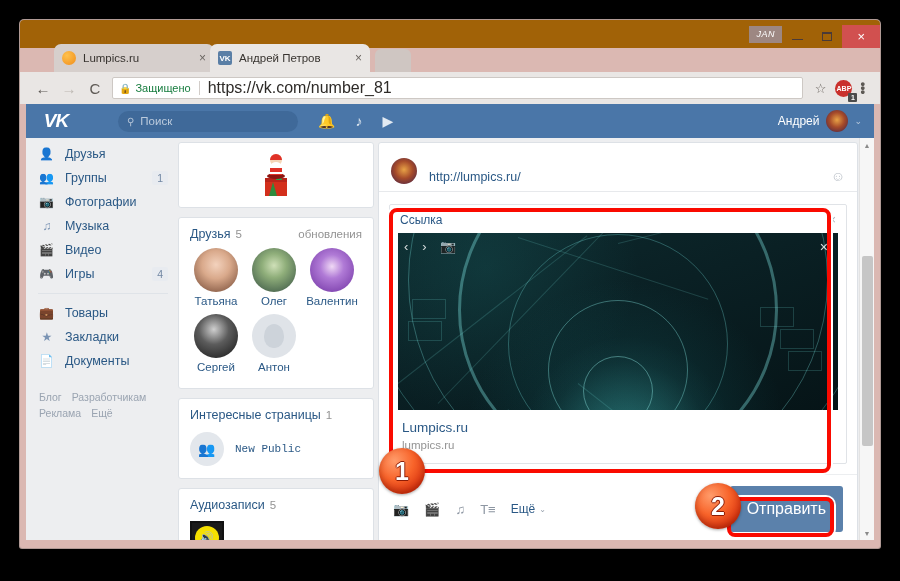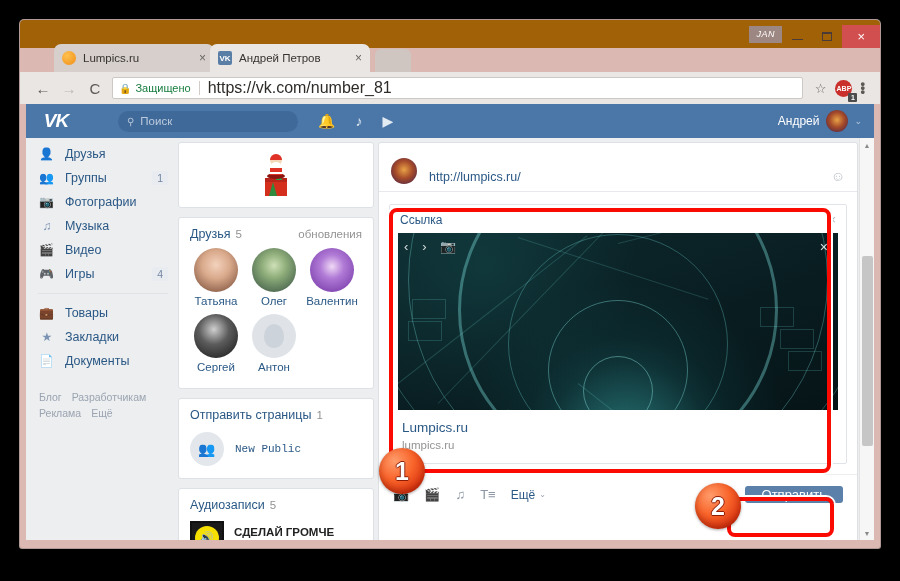--- a/index.html
+++ b/index.html
@@ -337,21 +337,21 @@
     display: flex; align-items: center;
     padding: 11px 14px;
     border-top: 1px solid #eceef0;
   }
   #postfoot .ficon { color: #8d96a2; font-size: 13px; margin-right: 15px; }
   #postfoot .fmore { color: #2a5885; font-size: 12px; }
   #postfoot .fchev { color: #99a2ae; font-size: 8px; margin-left: 4px; }
   #sendbtn {
     margin-left: auto;
     background: #5b81ab; color: #fff;
-    font-size: 13px; padding: 1px 17px;
+    font-size: 16px; padding: 14px 17px;
     border-radius: 3px;
   }
 
   
   #pagescroll {
     position: absolute; right: 0; top: 0;
     width: 15px; height: 100%;
     background: #f6f6f6; border-left: 1px solid #e3e3e3;
   }
   #pagescroll .arrow {
@@ -551,41 +551,37 @@
             </div>
             <div class="friend">
               <div class="fav f5"></div>
               <div class="fname">Антон</div>
             </div>
           </div>
         </div>
 
         <div class="card">
           <div class="cardhead">
-            <span class="chtitle">Отправить страницы</span>
+            <span class="chtitle">Интересные страницы</span>
             <span class="chcount">1</span>
           </div>
           <div class="pagerow">
             <div class="pav">👥</div>
             <div class="pname">New Public</div>
           </div>
         </div>
 
         <div class="card">
           <div class="cardhead">
             <span class="chtitle">Аудиозаписи</span>
             <span class="chcount">5</span>
           </div>
           <div class="audiorow">
             <div class="acover">
               <div class="disc">🔊</div>
-            </div>
-            <div>
-              <div class="atitle">СДЕЛАЙ ГРОМЧЕ</div>
-              <div class="aartist">Max Barskih</div>
             </div>
           </div>
         </div>
 
       </div>
 
       <div id="rightcol">
         <div id="postbox">
 
           <div id="posttop">

